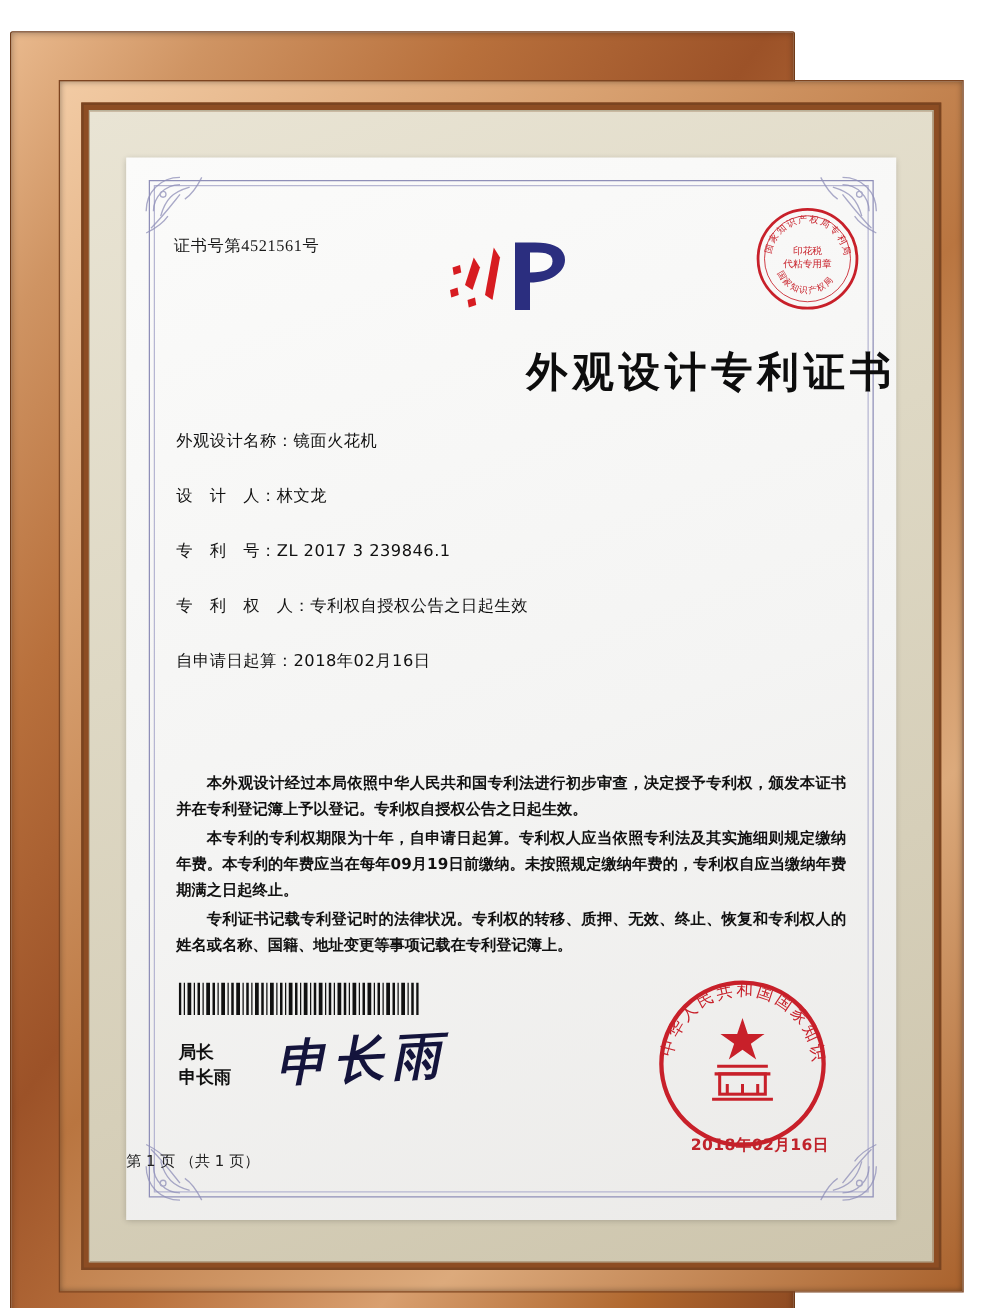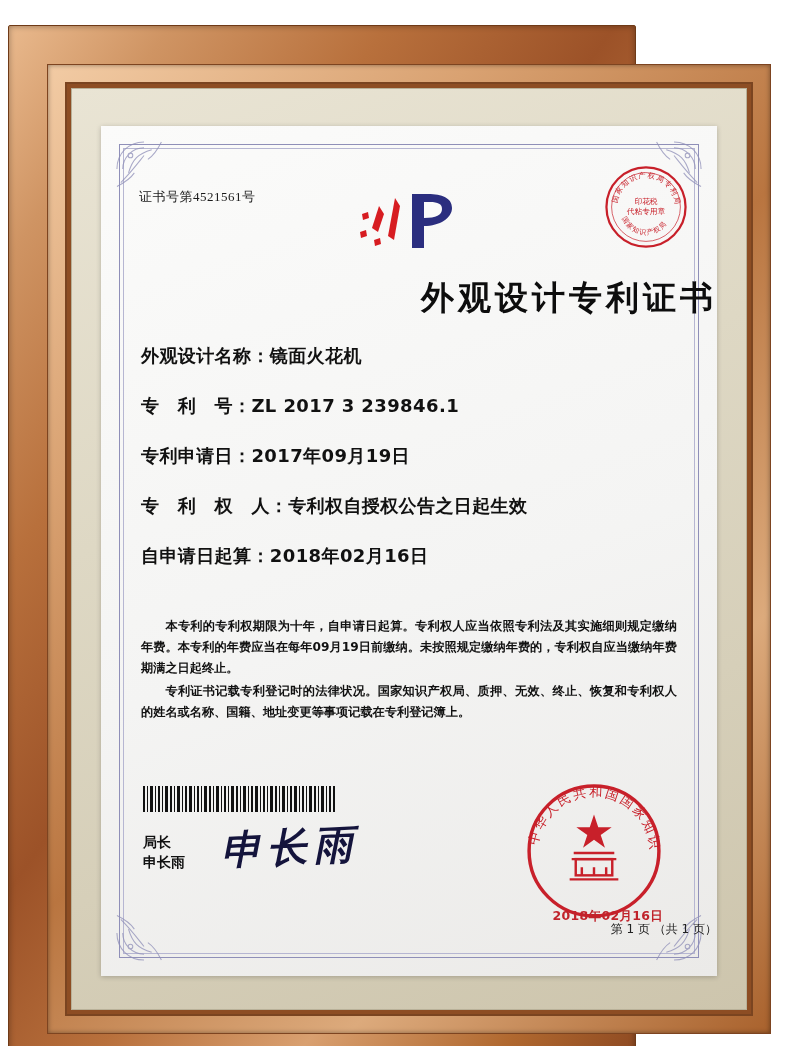--- a/index.html
+++ b/index.html
@@ -120,27 +120,27 @@
     color: #0d0d0d;
     font-family: "DejaVu Sans", sans-serif;
   }
 
   .fields {
     position: absolute;
     left: 40px; top: 218px;
     right: 40px;
   }
   .field-row {
-    font-size: 18px;
+    font-size: 13px;
     color: #111;
     margin-bottom: 26px;
     letter-spacing: .4px;
     white-space: nowrap;
     font-family: "DejaVu Sans", sans-serif;
-    font-weight: 700;
+    font-weight: 400;
   }
   .field-label { display: inline-block; }
   .field-value { display: inline-block; }
 
   .body-text {
     position: absolute;
     left: 40px; right: 40px; top: 490px;
     font-size: 12.2px;
     line-height: 21px;
     color: #111;
@@ -192,21 +192,21 @@
     font-size: 12.5px;
     color: #c0232b;
     font-family: "DejaVu Sans", sans-serif;
     font-weight: 600;
     letter-spacing: .3px;
   }
 
   .page-no {
     position: absolute;
     left: 0; right: 0; bottom: 38px;
-    text-align: right;
+    text-align: left;
     font-size: 12px;
     color: #222;
     font-family: "DejaVu Sans", sans-serif;
   }
 </style>
 </head>
 <body>
 
 <div class="frame-outer">
   <div class="frame-bevel"></div>
@@ -307,36 +307,37 @@
       </svg>
     </div>
 
     <div class="title">外观设计专利证书</div>
 
     <div class="fields">
       <div class="field-row">
         <span class="field-label">外观设计名称：</span><span class="field-value">镜面火花机</span>
       </div>
       <div class="field-row">
-        <span class="field-label">专　利　号：</span><span class="field-value">ZL 2017 3 239846.1</span>
+        <span class="field-label">设　计　人：</span><span class="field-value">林文龙</span>
       </div>
       <div class="field-row">
-        <span class="field-label">专利申请日：</span><span class="field-value">2017年09月19日</span>
+        <span class="field-label">专　利　号：</span><span class="field-value">ZL 2017 3 239846.1</span>
       </div>
       <div class="field-row">
         <span class="field-label">专　利　权　人：</span><span class="field-value">专利权自授权公告之日起生效</span>
       </div>
       <div class="field-row">
         <span class="field-label">自申请日起算：</span><span class="field-value">2018年02月16日</span>
       </div>
     </div>
 
     <div class="body-text">
+      <p>本外观设计经过本局依照中华人民共和国专利法进行初步审查，决定授予专利权，颁发本证书并在专利登记簿上予以登记。专利权自授权公告之日起生效。</p>
       <p>本专利的专利权期限为十年，自申请日起算。专利权人应当依照专利法及其实施细则规定缴纳年费。本专利的年费应当在每年09月19日前缴纳。未按照规定缴纳年费的，专利权自应当缴纳年费期满之日起终止。</p>
-      <p>专利证书记载专利登记时的法律状况。国家知识产权局、质押、无效、终止、恢复和专利权人的姓名或名称、国籍、地址变更等事项记载在专利登记簿上。</p>
+      <p>专利证书记载专利登记时的法律状况。专利权的转移、质押、无效、终止、恢复和专利权人的姓名或名称、国籍、地址变更等事项记载在专利登记簿上。</p>
     </div>
 
     <div class="barcode">
       <svg viewBox="0 0 192 26" preserveAspectRatio="none">
         <g fill="#111">
           <rect x="0" y="0" width="2" height="26"></rect>
             <rect x="4" y="0" width="1" height="26"></rect>
           <rect x="7" y="0" width="3" height="26"></rect>
             <rect x="12" y="0" width="1" height="26"></rect>
           <rect x="15" y="0" width="2" height="26"></rect>

